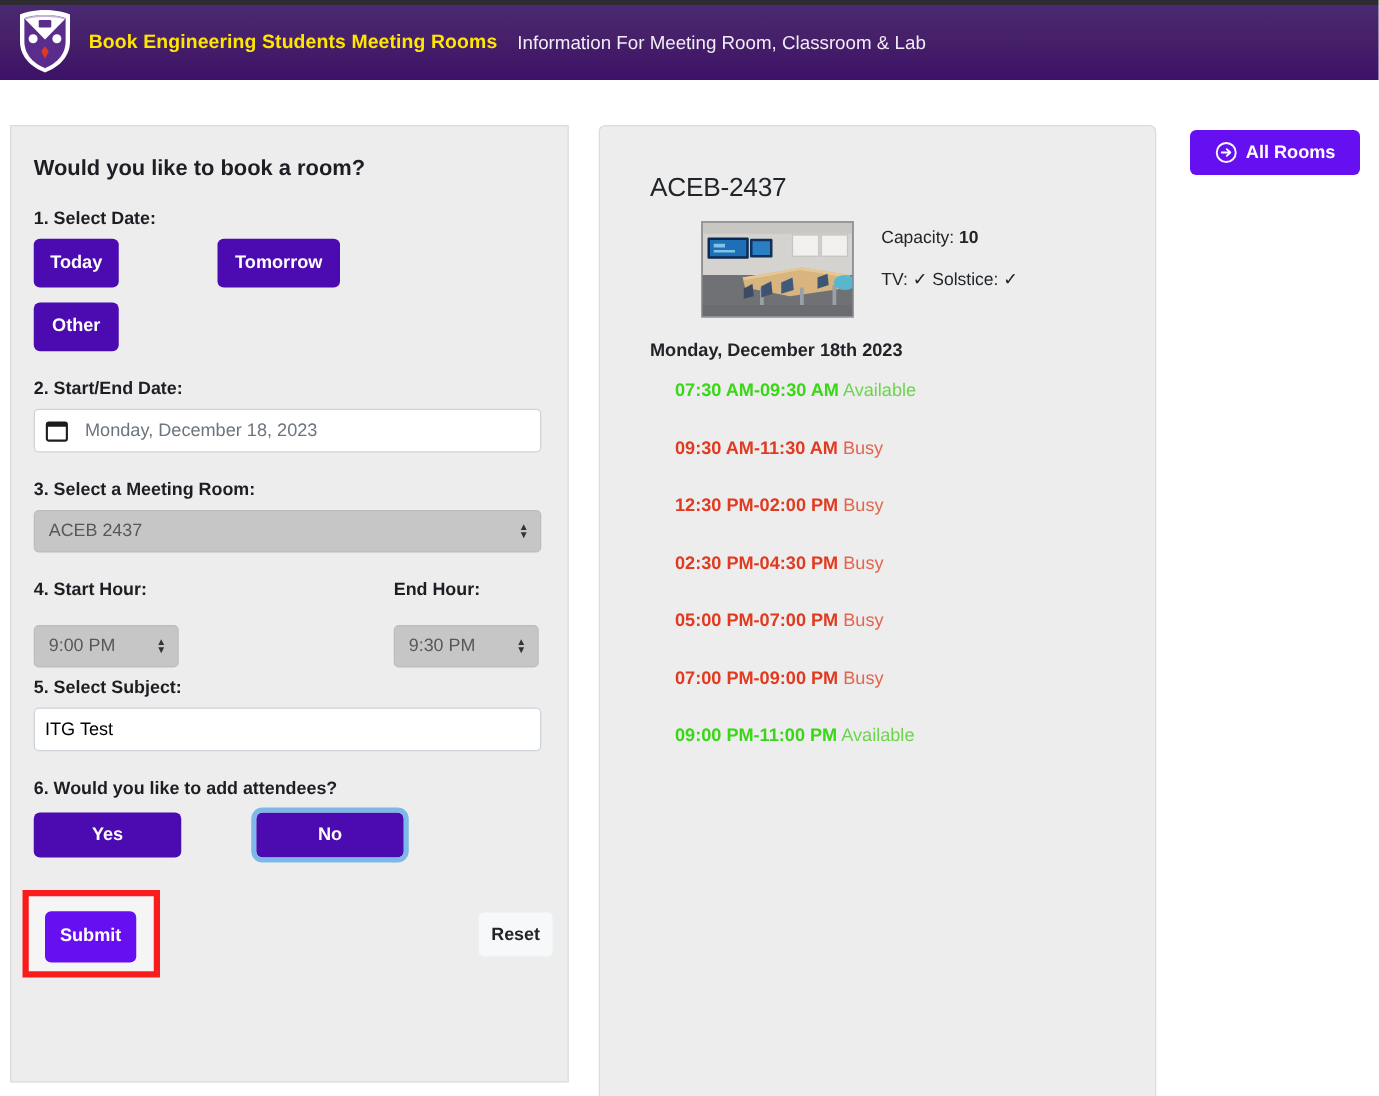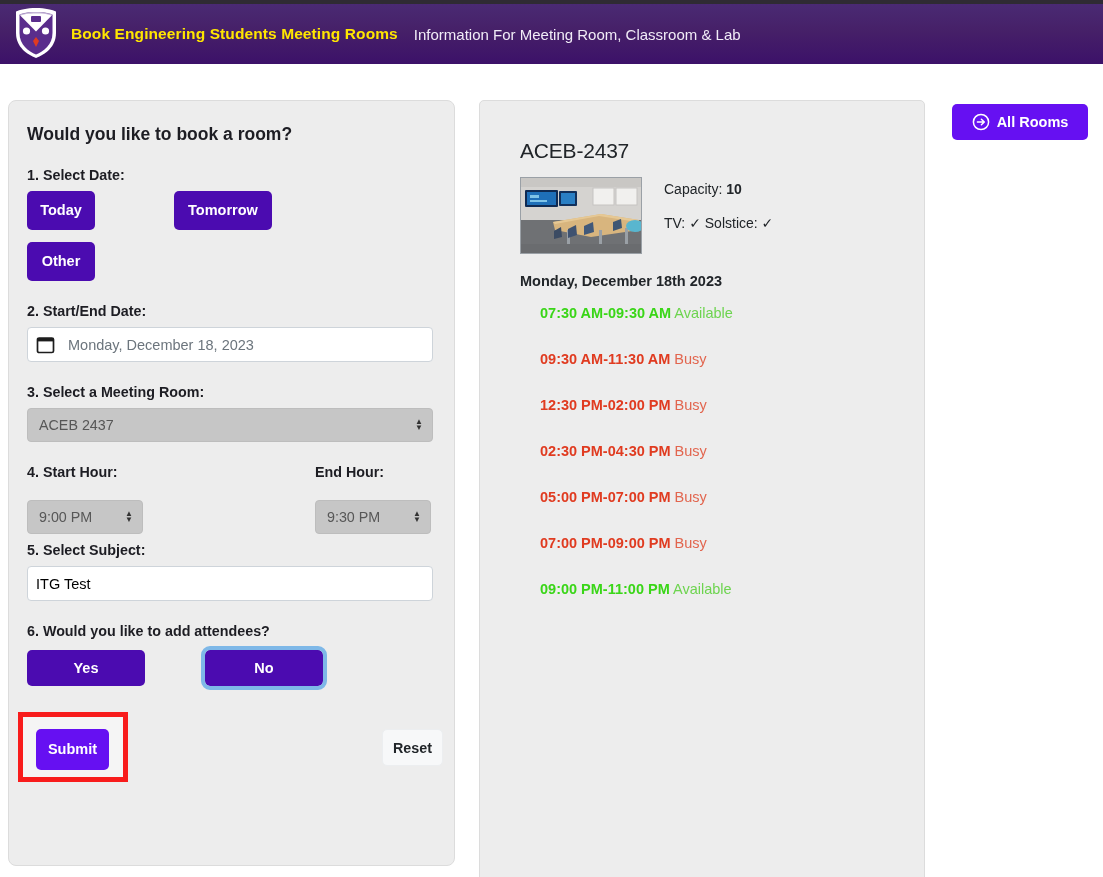--- a/index.html
+++ b/index.html
@@ -37,21 +37,21 @@
     color: #f1ecf7; font-size: 15px; font-weight: 400;
     white-space: nowrap; margin-left: 16px;
   }
 
   
   #left-panel {
     position: absolute; left: 8px; top: 100px;
     width: 447px; height: 766px;
     background: #ededed;
     border: 1px solid #dcdcdc;
-    border-radius: 8px;
+    border-radius: 0;
   }
   #right-panel {
     position: absolute; left: 479px; top: 100px;
     width: 446px; height: 800px;
     background: #ededed;
     border: 1px solid #dcdcdc;
     border-radius: 5px;
     overflow: hidden;
   }
 
@@ -138,21 +138,21 @@
     display: flex; align-items: center; justify-content: center;
     cursor: pointer;
   }
 
   
   #room-inner { padding: 38px 0 0 40px; }
   #room-title {
     font-size: 21px; font-weight: 400; color: #212529;
     margin: 0 0 14px 0; letter-spacing: -.2px;
   }
-  #room-meta-row { position: relative; height: 82px; }
+  #room-meta-row { position: relative; height: 82px; margin-left: 41px; }
   #room-photo {
     position: absolute; left: 0; top: 0;
     width: 122px; height: 77px;
     border: 1px solid #9aa0a6;
     overflow: hidden; background: #6d6f72;
   }
   #room-facts { position: absolute; left: 144px; top: 4px; }
   .fact-line { font-size: 14px; color: #212529; margin-bottom: 18px; white-space: nowrap; }
   .fact-line b { font-weight: 700; }
   .chk { font-size: 14px; }

